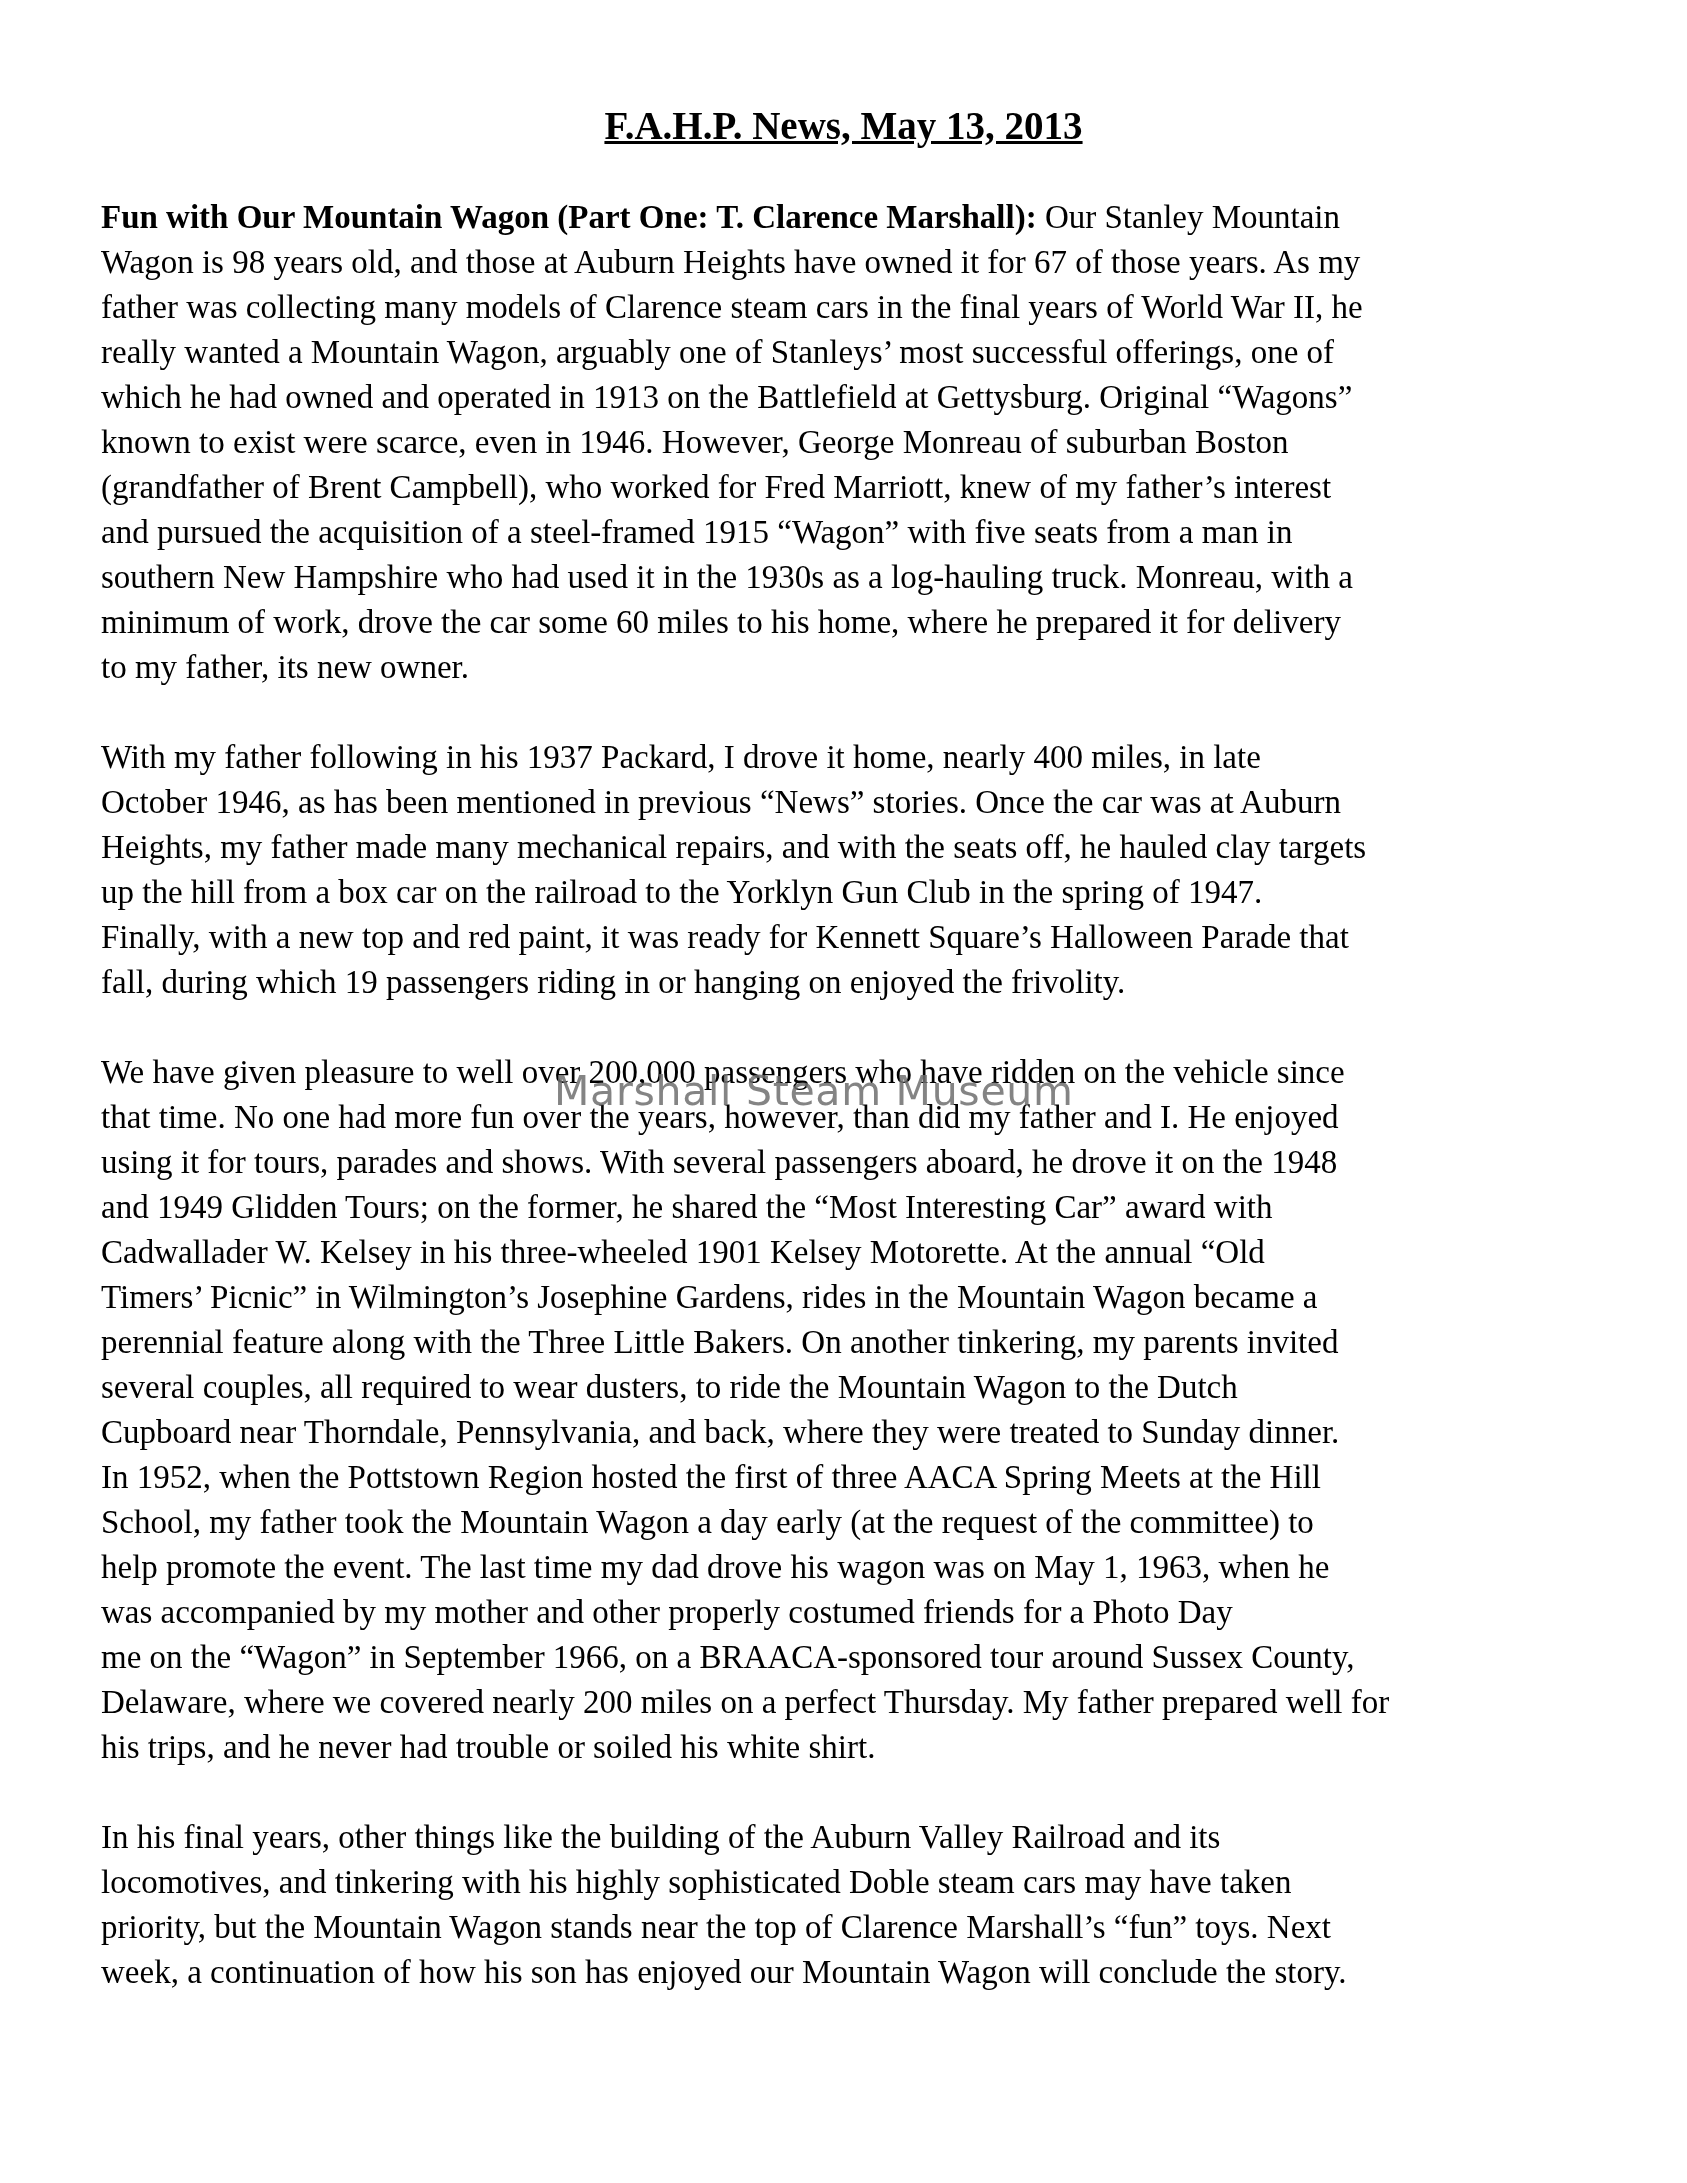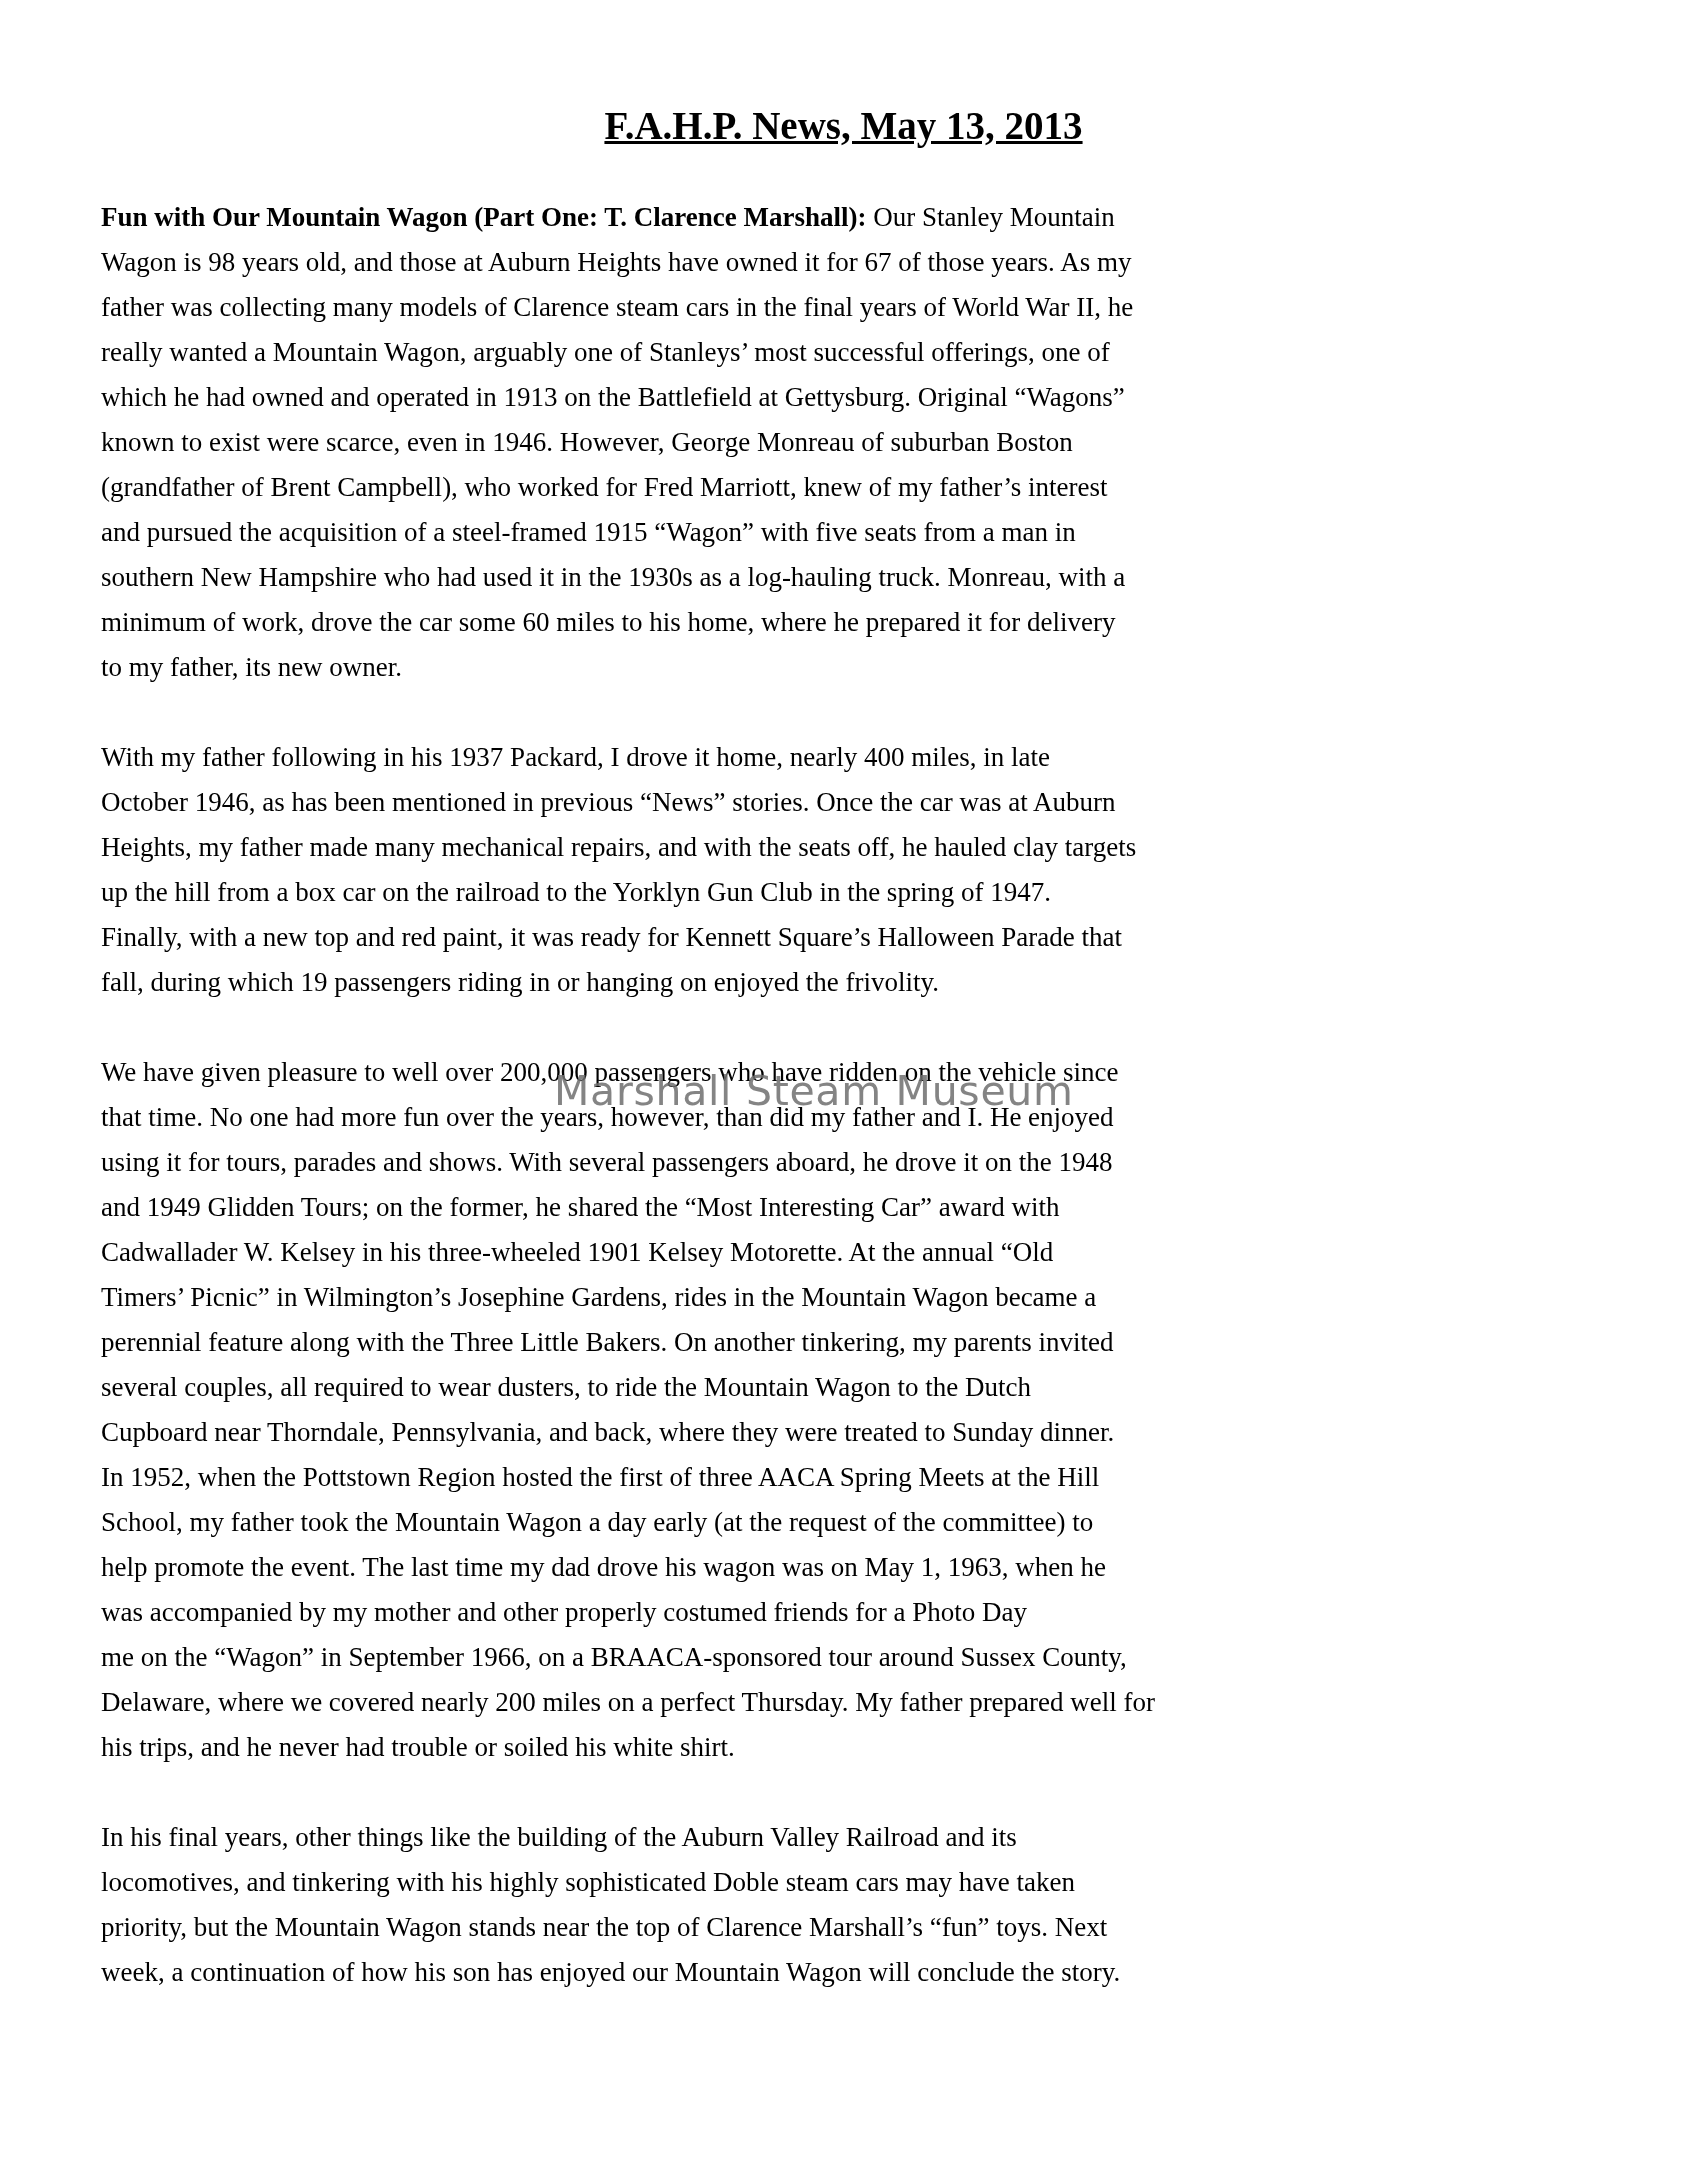--- a/index.html
+++ b/index.html
@@ -2,21 +2,21 @@
 <html style="font-size:11.2px"><head>
 <meta charset="utf-8">
 <style>
   html, body { margin: 0; padding: 0; background: #ffffff; }
   body { width: 1687px; height: 2183px; position: relative; overflow: hidden;
          font-family: "Liberation Serif", "DejaVu Serif", serif; color: #000; }
   .page { position: absolute; left: 0; top: 0; width: 1687px; height: 2183px; }
   .title { position: absolute; top: 98px; left: 0; width: 1687px; text-align: center;
            font-weight: bold; font-size: 39px; line-height: 56px; text-decoration: underline; }
   .body { position: absolute; left: 101px; top: 195px; width: 1511px;
-          font-size: 27px; line-height: 45px; }
+          font-size: 33px; line-height: 45px; }
   .para { margin: 0 0 45px 0; }
   .line { display: block; white-space: nowrap; }
   .lead { font-weight: bold; }
   .watermark { position: absolute; left: 554px; top: 1067px; font-family: "DejaVu Sans", "Liberation Sans", sans-serif;
                font-size: 41px; color: rgba(110,110,110,0.85); white-space: nowrap; letter-spacing: 0.7px;
                pointer-events: none; }
 </style>
 </head>
 <body>
 

